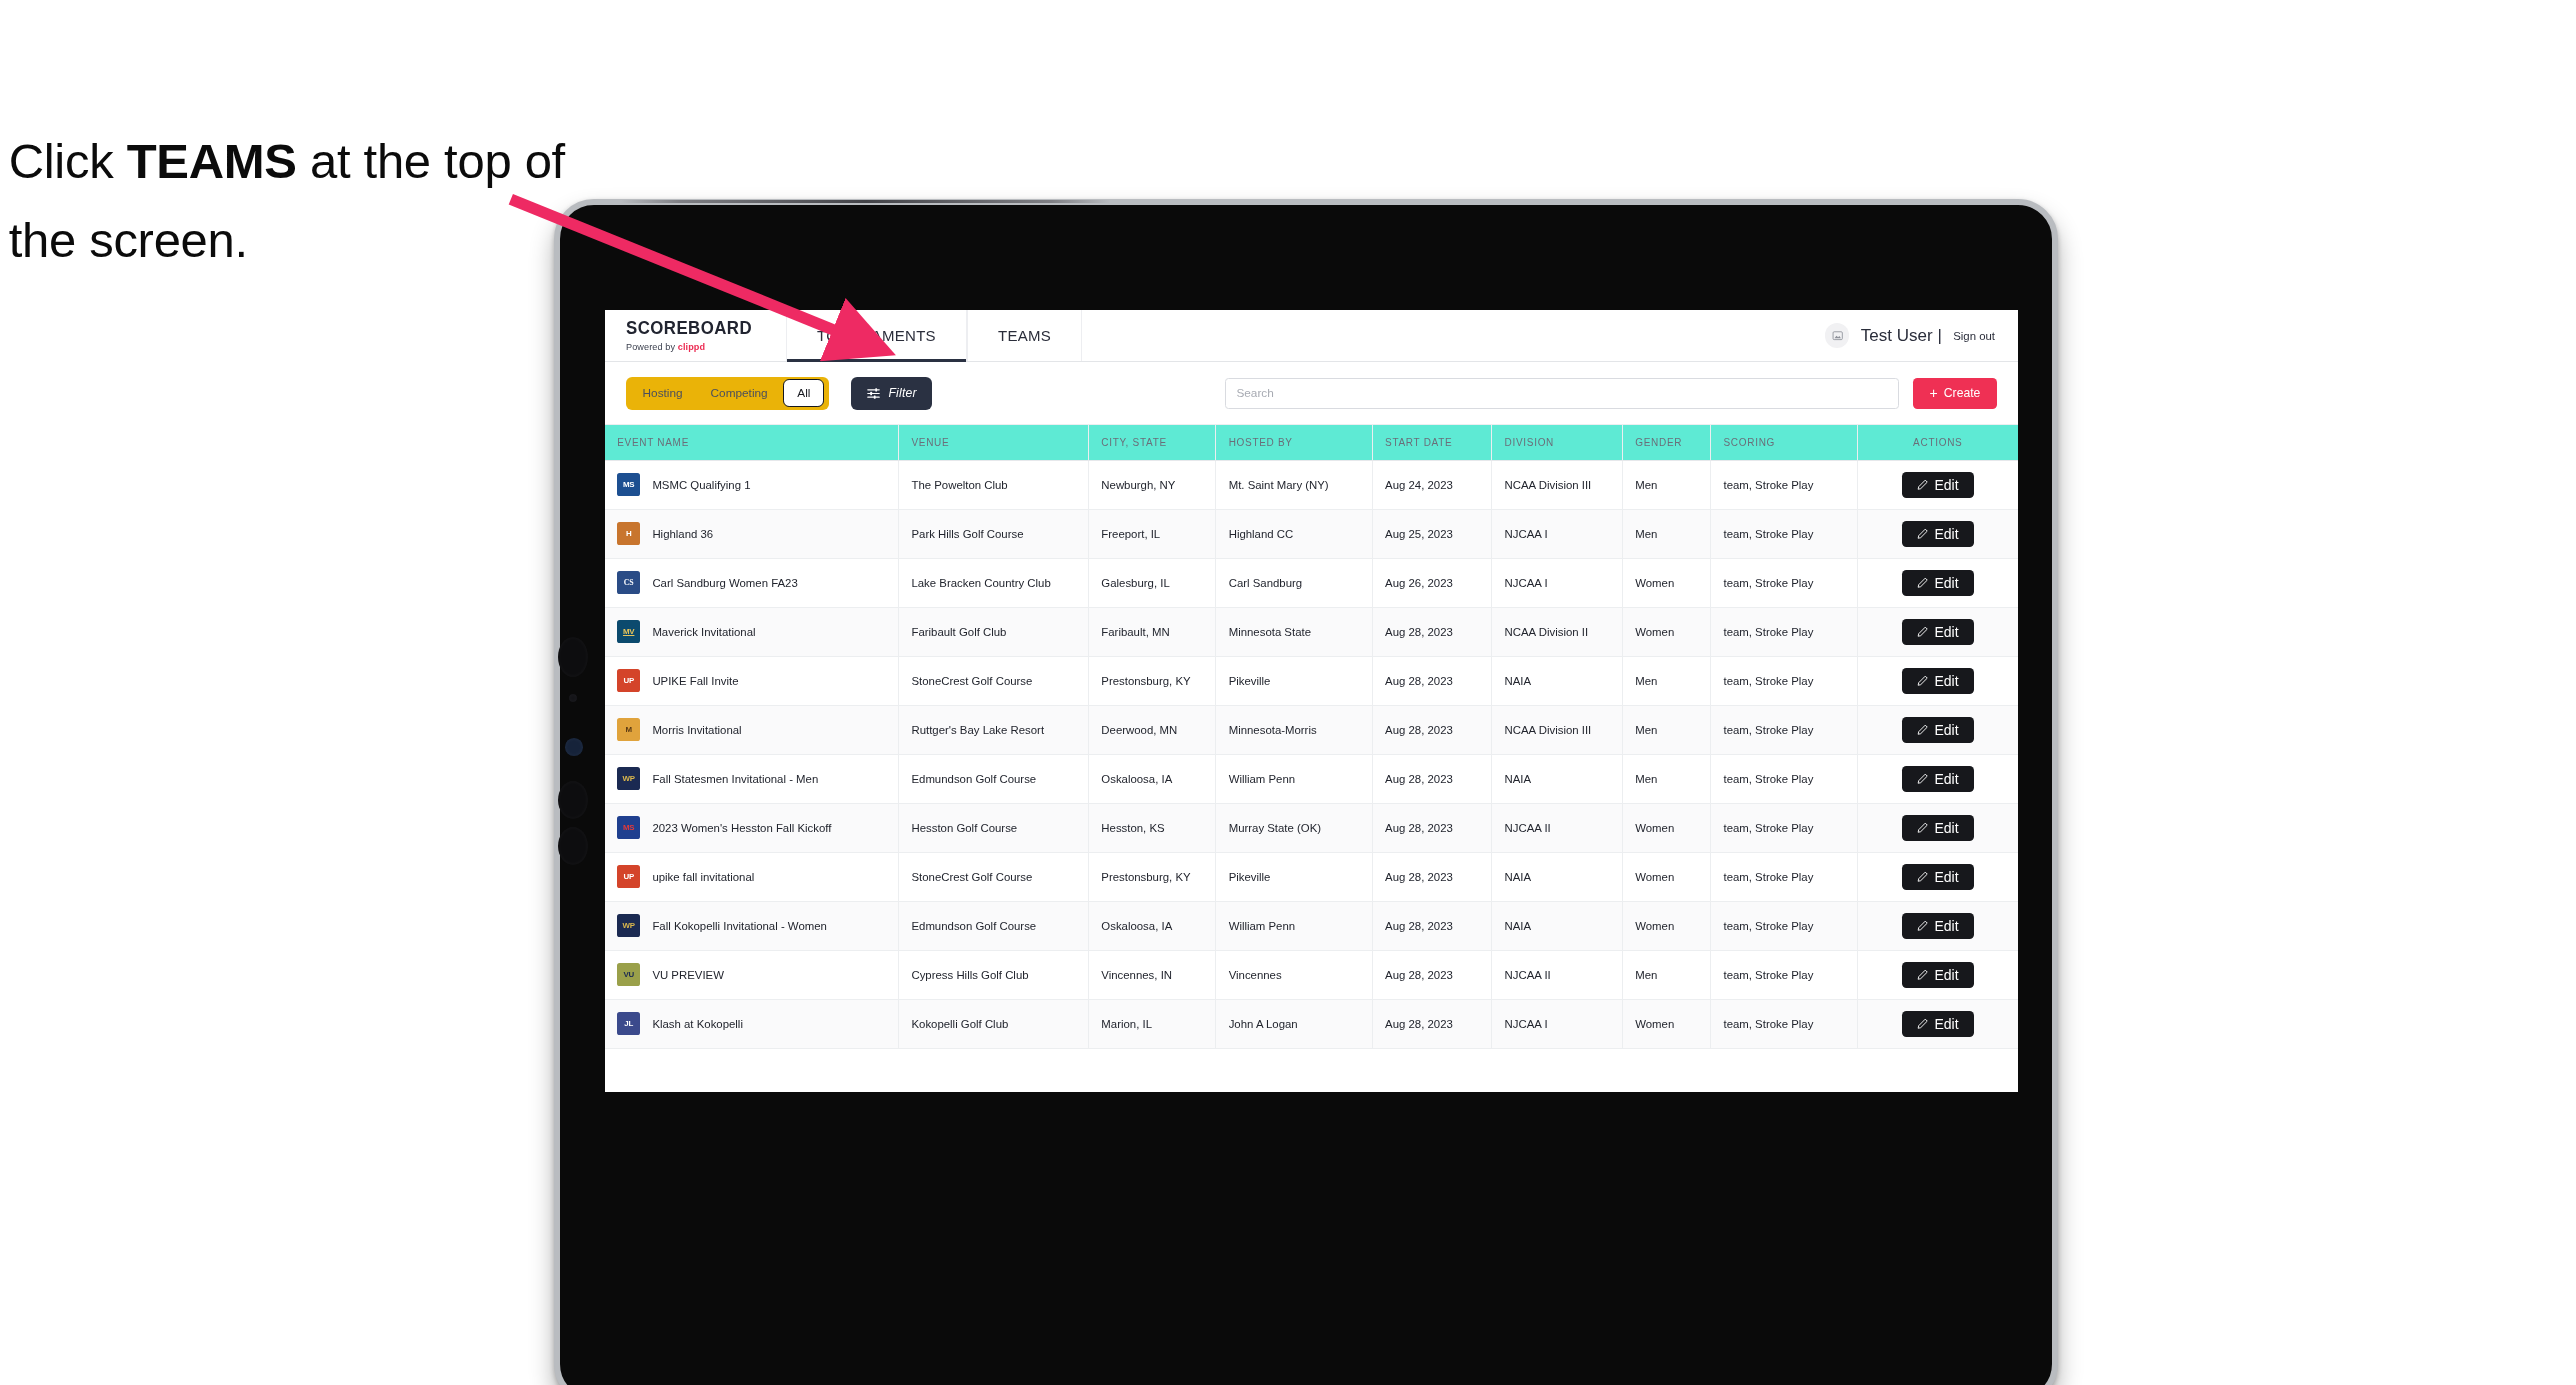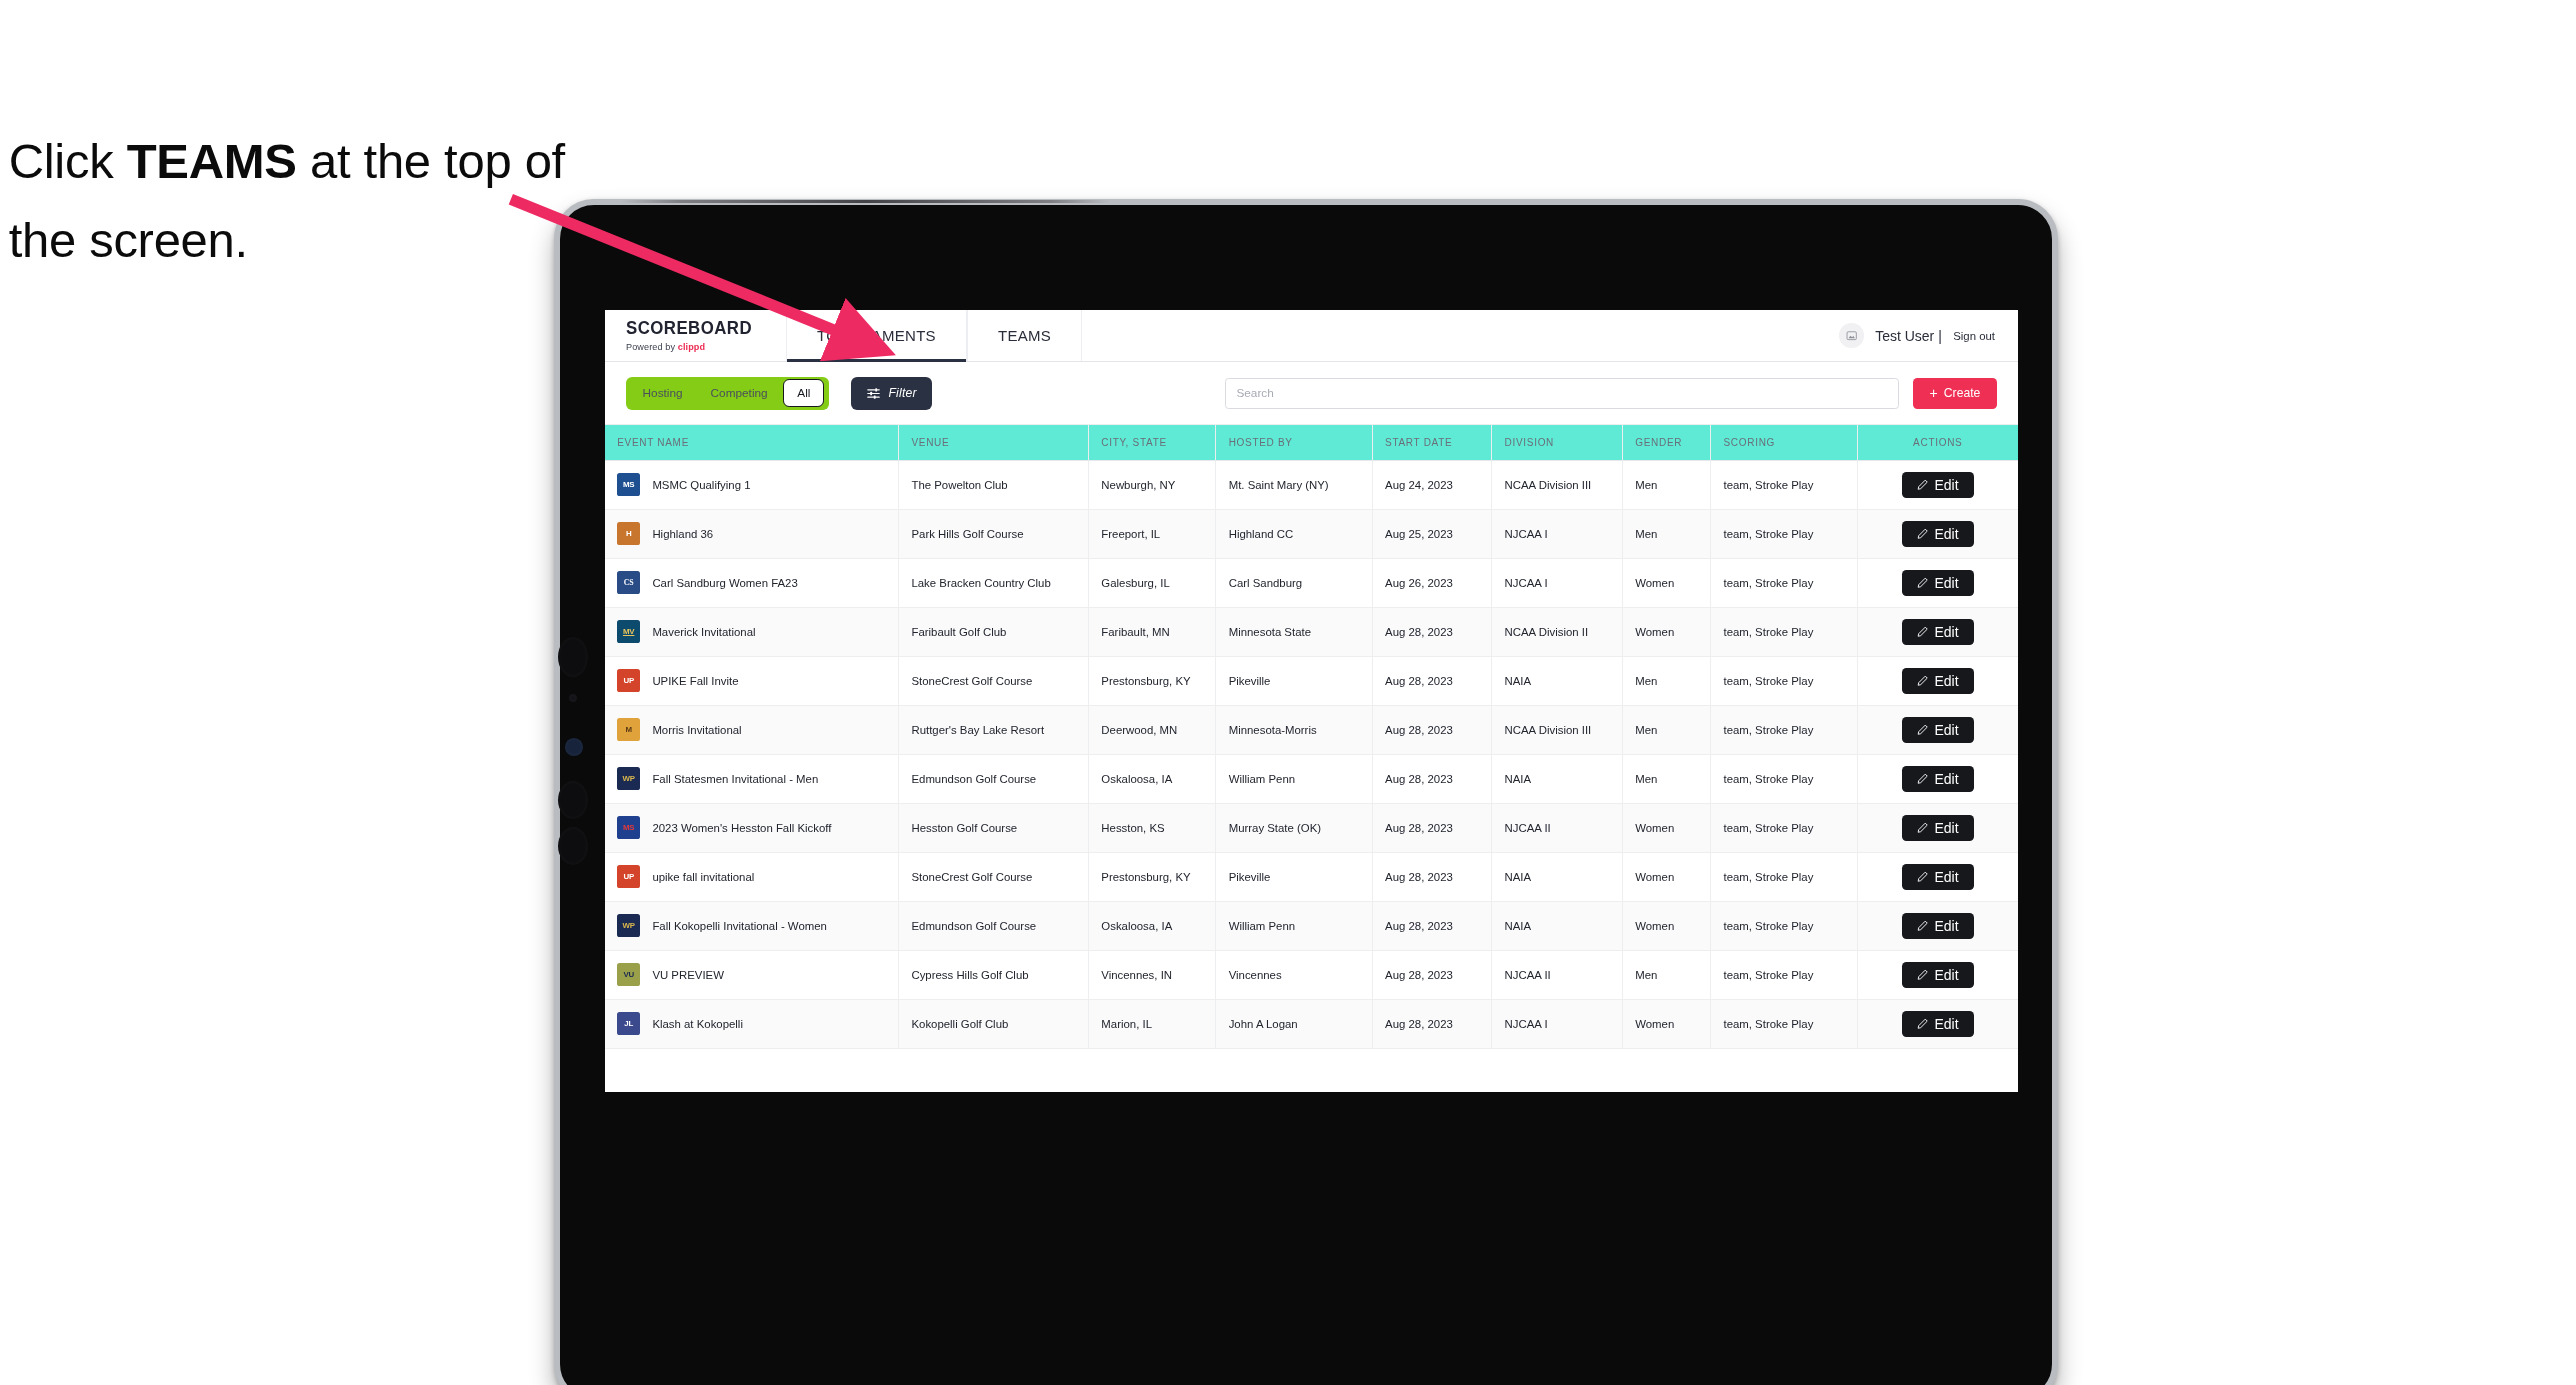--- a/index.html
+++ b/index.html
@@ -102,35 +102,35 @@
 
   .topbar-right {
     margin-left:auto; display:flex; align-items:center; gap:11.4px;
     padding-right: 23px;
   }
   .avatar {
     width:24.5px; height:24.5px; border-radius:50%;
     background:#f1f1f3; display:flex; align-items:center; justify-content:center;
     color:#8d9099;
   }
-  .user-name { font-size:14px; color:#2a2d3a; }
+  .user-name { font-size:17px; color:#2a2d3a; }
   .signout { font-size:11.4px; color:#2a2d3a; }
 
   
   .toolbar {
     position:relative;
     height: 63px;
     background:#ffffff;
     display:flex; align-items:center;
     padding: 0 21px;
     border-bottom: 0.9px solid #eceef0;
   }
   .segmented {
     display:flex; align-items:center;
-    background:#84cc16;
+    background:#eab308;
     border-radius:6.1px;
     height:33px;
     padding:0 2.6px;
   }
   .seg {
     font-size:11.8px; color:#4b4f5c;
     padding: 0 14px; height:33px; display:flex; align-items:center;
   }
   .seg.sel {
     background:#fff; color:#16181f; font-weight:500;

